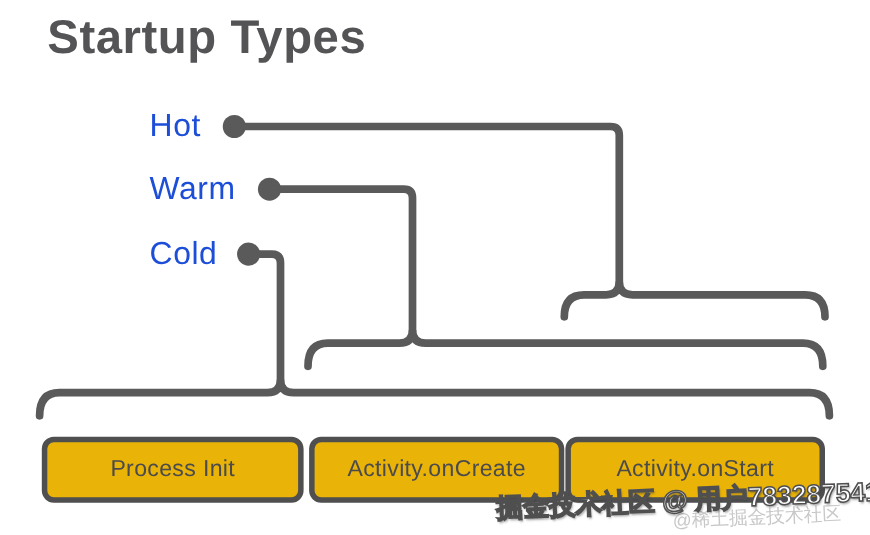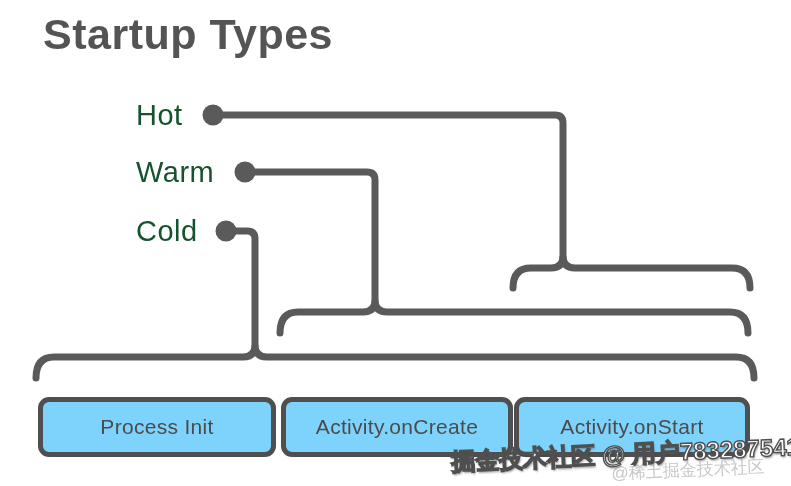--- a/index.html
+++ b/index.html
@@ -19,39 +19,39 @@
     font-weight: 700;
     color: #545456;
     letter-spacing: 0.5px;
     white-space: nowrap;
   }
   .row-label {
     position: absolute;
     left: 136px;
     font-size: 29px;
     font-weight: 400;
-    color: #14532d;
+    color: #1d4ed8;
     letter-spacing: 0.5px;
     line-height: 33px;
     white-space: nowrap;
   }
   .row-label.hot  { top: 99px; }
   .row-label.warm { top: 156px; }
   .row-label.cold { top: 215px; }
 
   svg.wires { position: absolute; left: 0; top: 0; }
   .wire { stroke: #5a5a5a; stroke-width: 7; fill: none; stroke-linecap: round; }
   .dot  { fill: #5a5a5a; }
 
   .stage-box {
     position: absolute;
     top: 397px;
     height: 60px;
     box-sizing: border-box;
-    background: #7dd3fc;
+    background: #eab308;
     border: 5px solid #4f4f4f;
     border-radius: 11px;
     display: flex;
     align-items: center;
     justify-content: center;
   }
   .stage-box .stage-box-label {
     font-size: 21px;
     color: #4b4b4b;
     letter-spacing: 0.3px;

